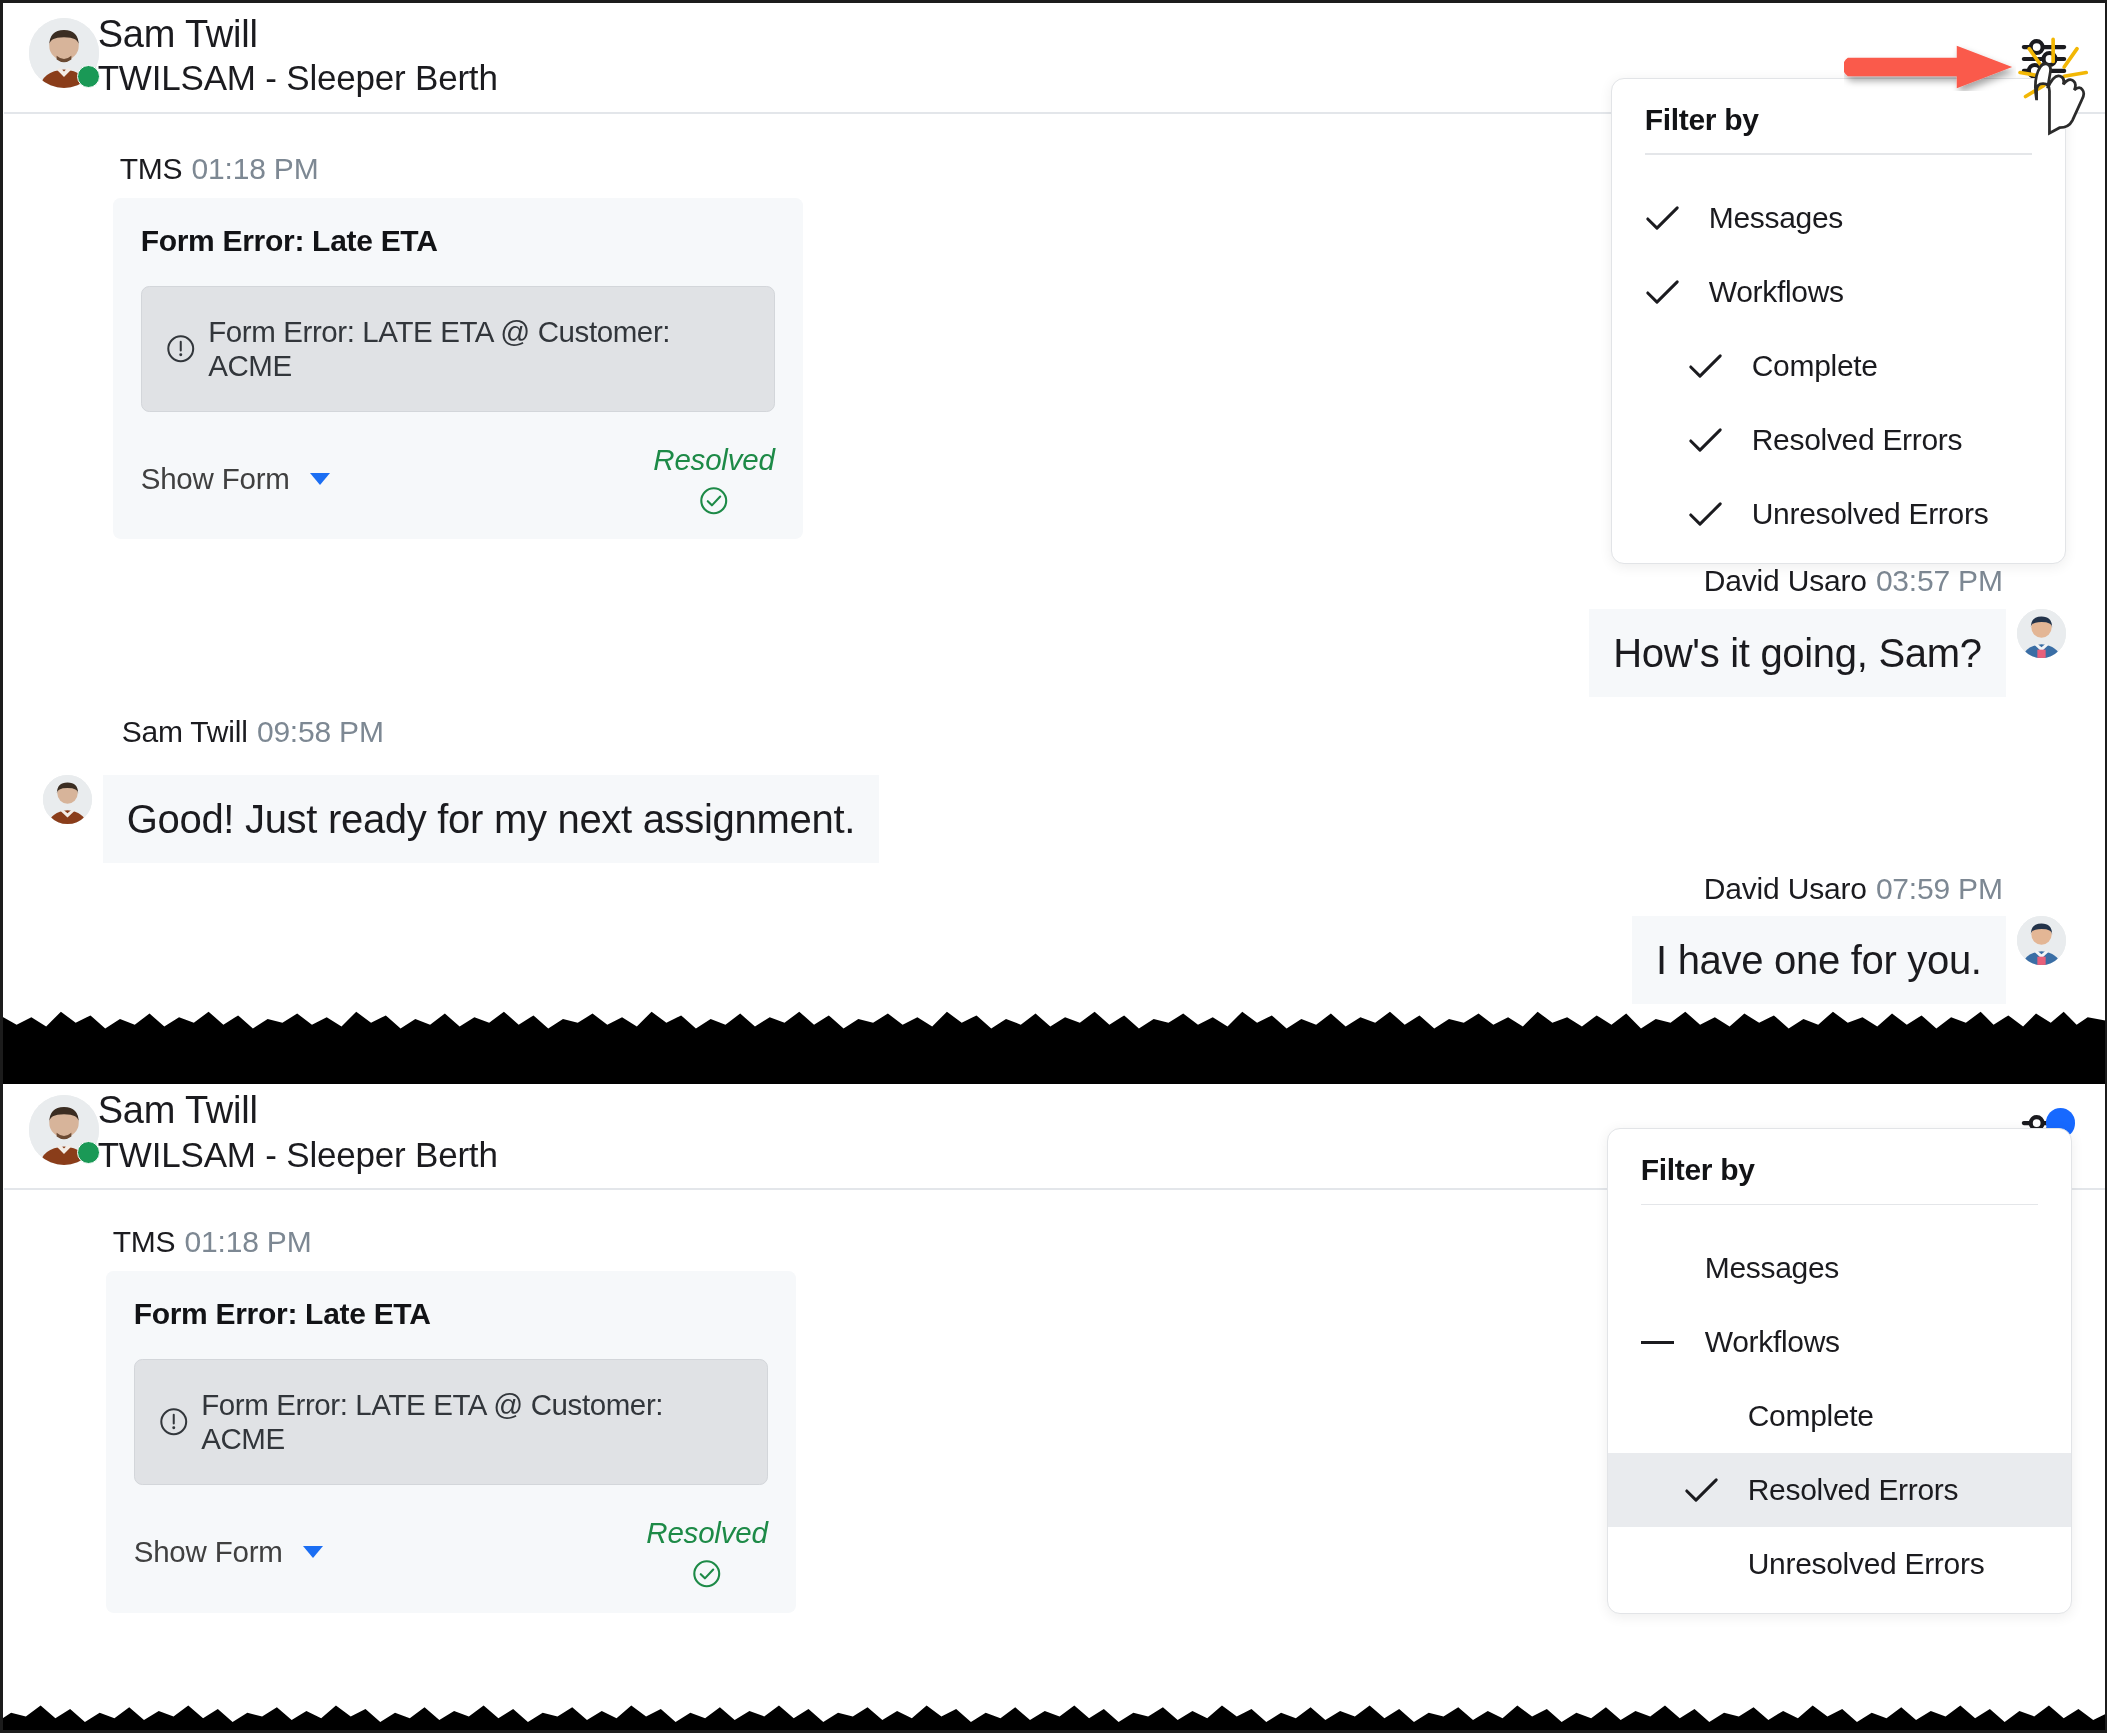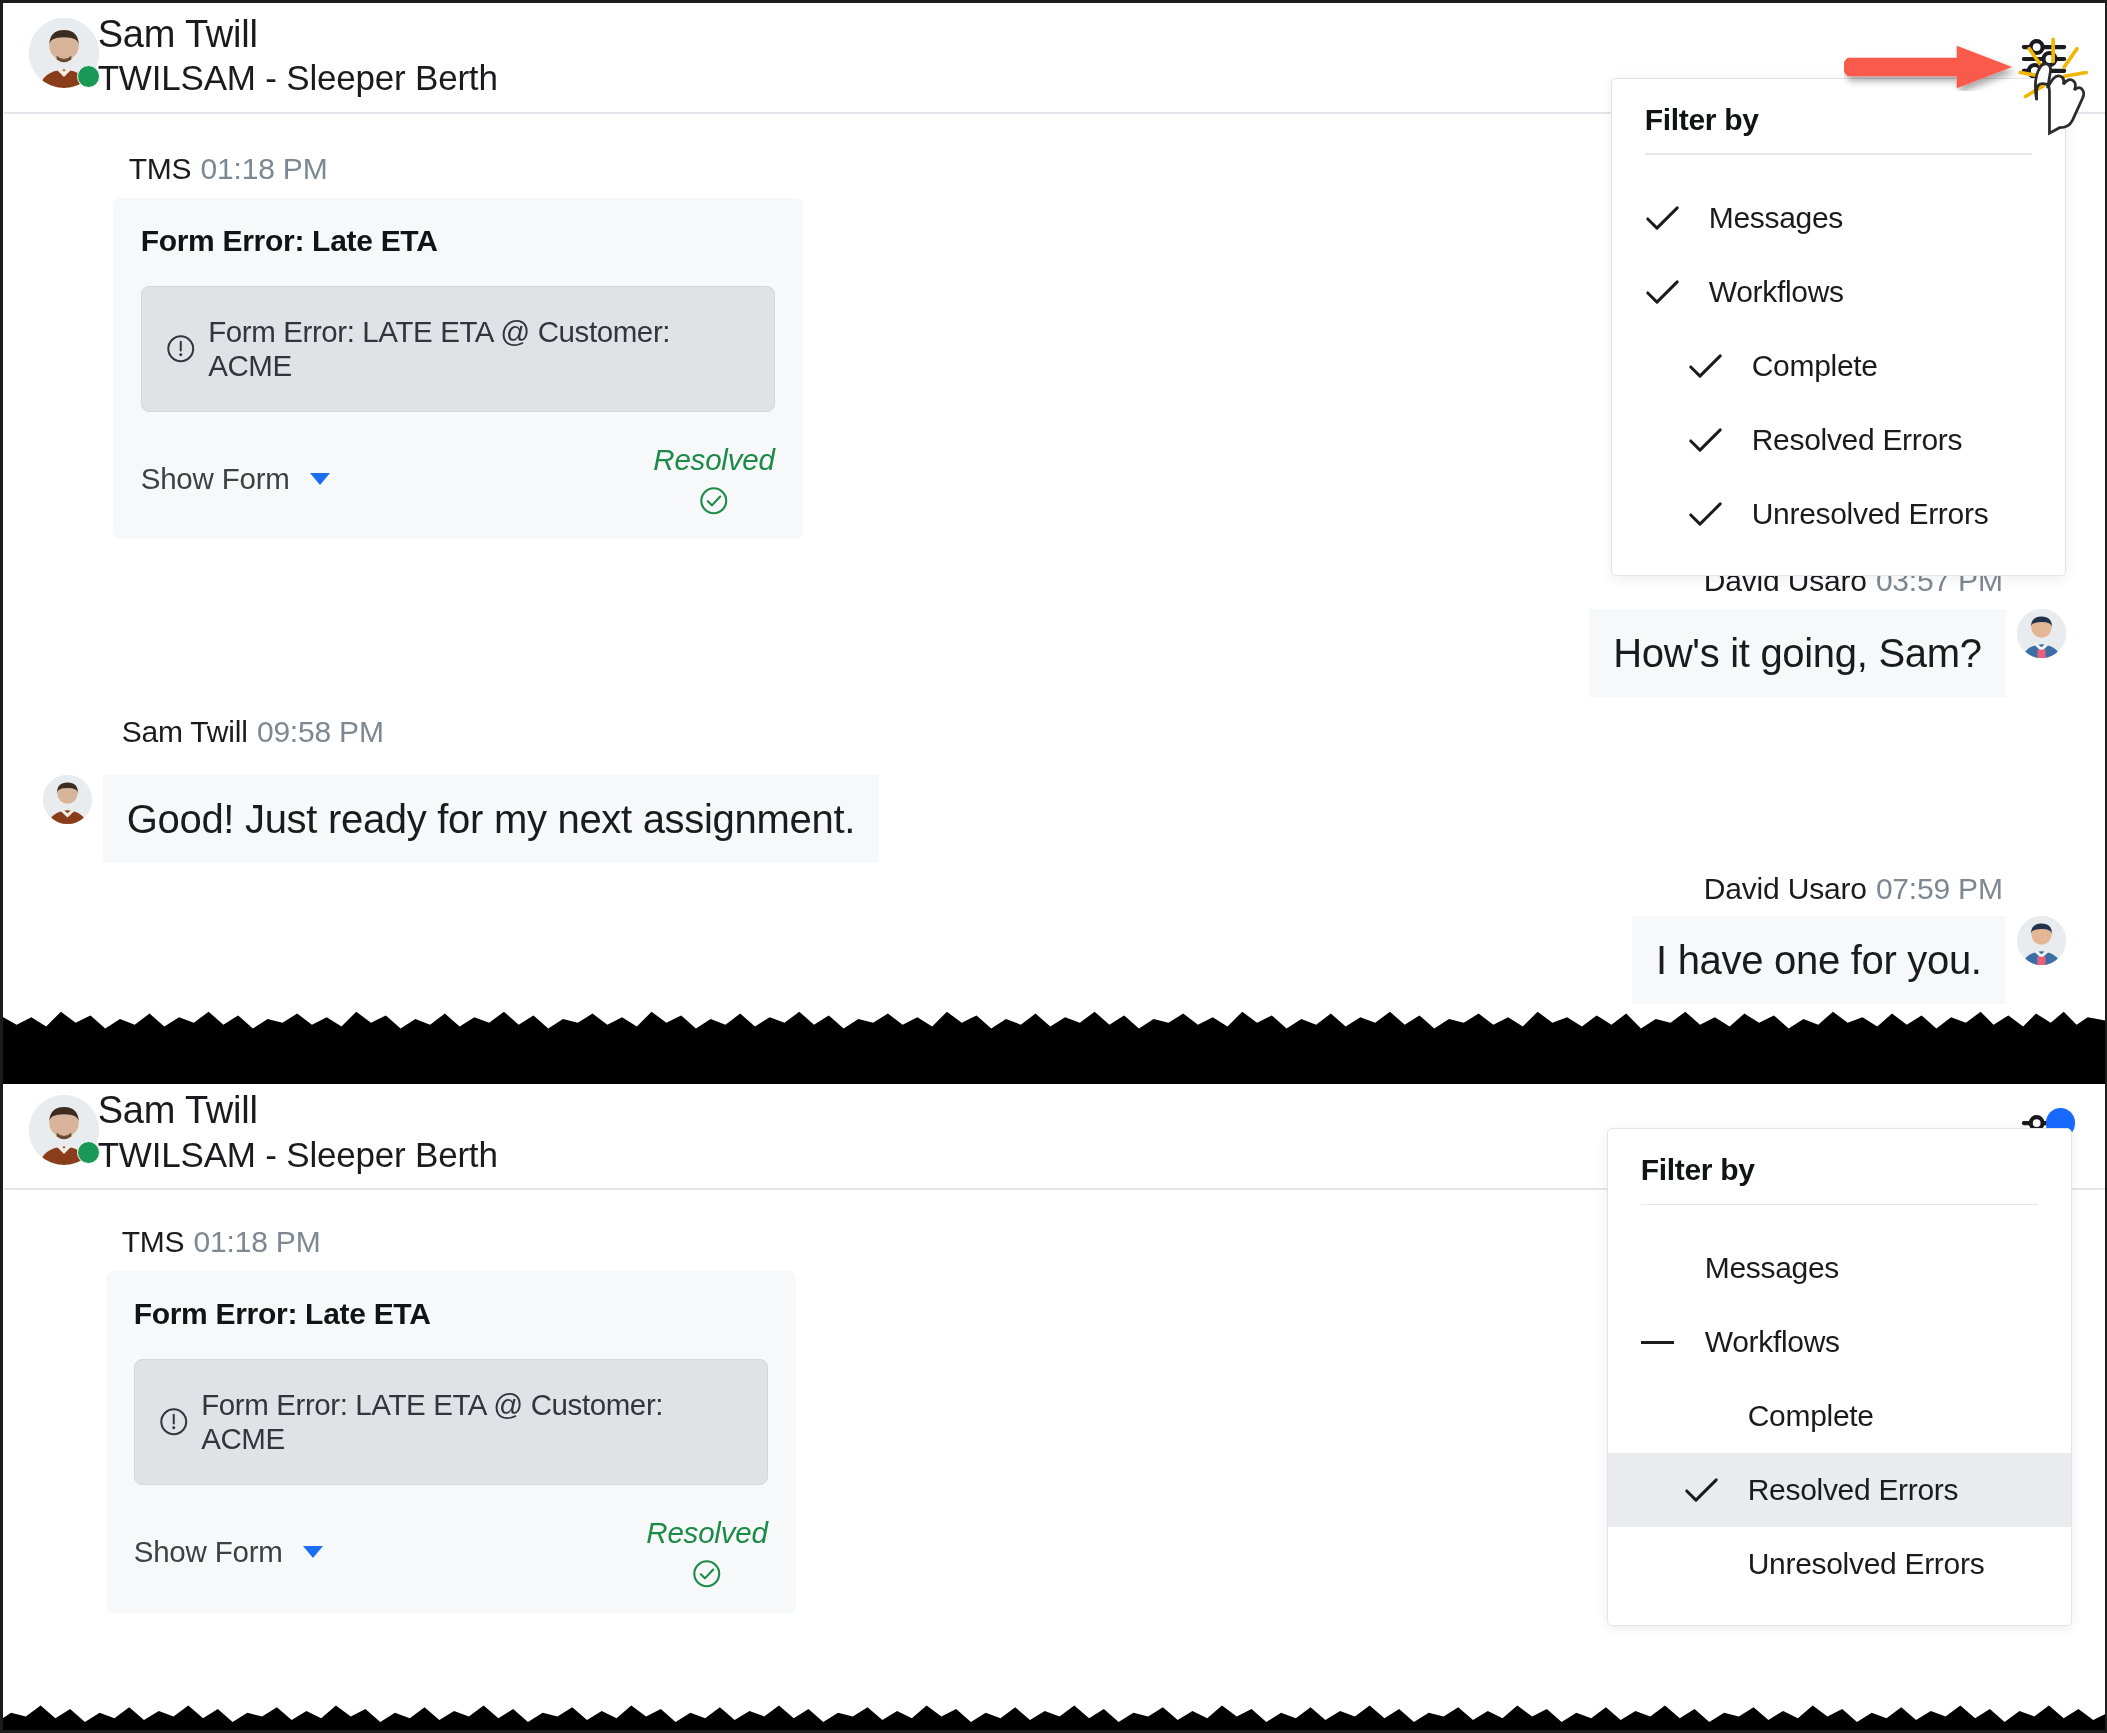--- a/index.html
+++ b/index.html
@@ -108,21 +108,21 @@
 
   .meta-line {
     font-size: 30px;
     color: #1b1b1f;
     letter-spacing: -0.2px;
   }
   .meta-line .time { color: #7d8893; margin-left: 9.2px; }
 
   
   .wf-block { position: absolute; }
-  .wf-meta { margin-left: 16px; margin-bottom: 12px; }
+  .wf-meta { margin-left: 7px; margin-bottom: 12px; }
   .wf-card {
     width: 690px;
     background: #f6f8fa;
     border-radius: 7.4px;
     padding: 26px 28px 24px 28px;
   }
   .wf-title {
     font-size: 30px;
     font-weight: bold;
     color: #121316;
@@ -205,23 +205,23 @@
   .msg-out { right: 39px; flex-direction: row; }
   .msg-out .msg-avatar { margin-left: 11px; }
   .meta-out { position: absolute; text-align: right; }
 
   
   .filter-menu {
     position: absolute;
     width: 455px;
     background: #ffffff;
     border: 1.8px solid #e2e4e7;
-    border-radius: 5px;
+    border-radius: 13px;
     box-shadow: 0 2.8px 13px rgba(0,0,0,0.07);
-    padding: 24px 0 24px 0;
+    padding: 24px 0 12px 0;
     z-index: 40;
   }
   .fm-title {
     font-size: 30px;
     font-weight: bold;
     color: #121316;
     letter-spacing: -0.3px;
     padding: 0 33px 16.6px 33px;
   }
   .fm-rule {

